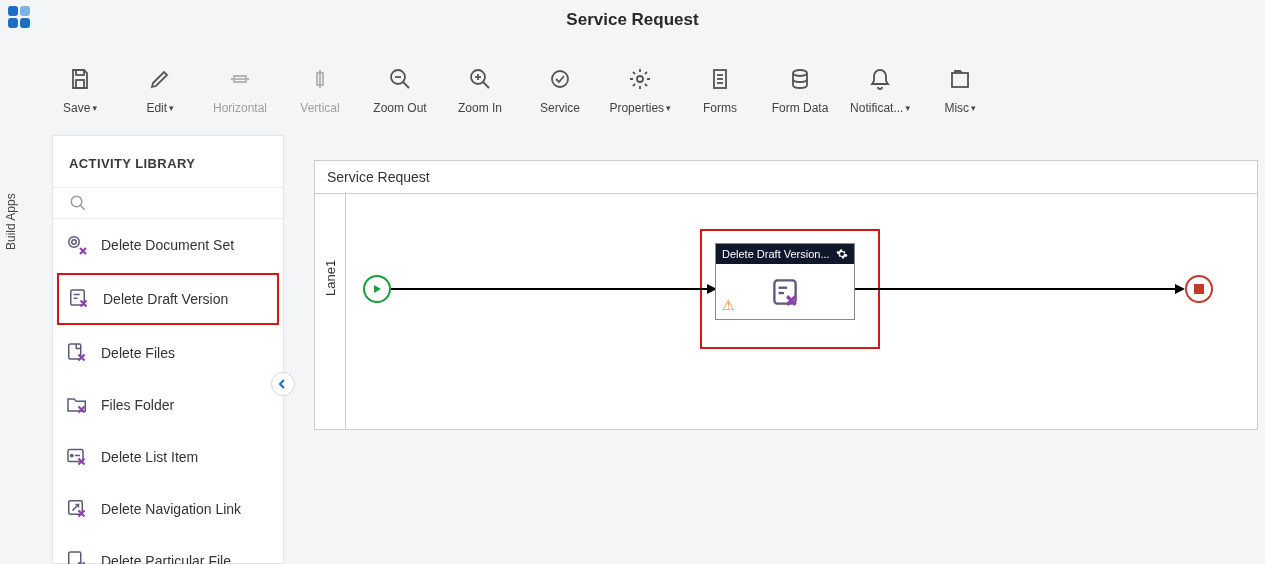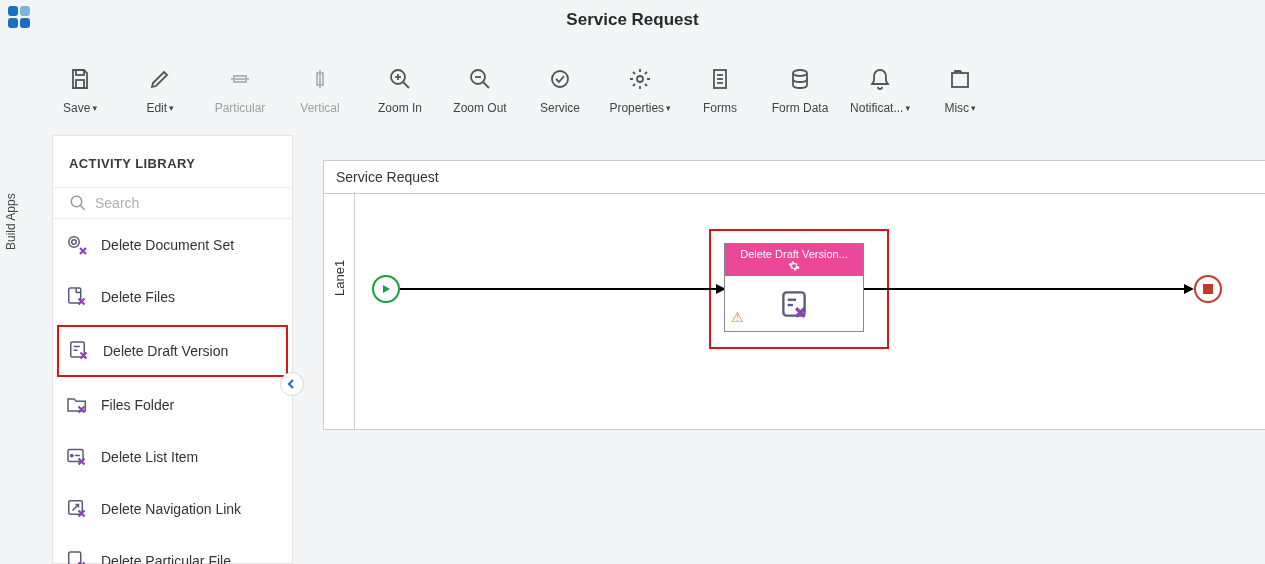--- a/index.html
+++ b/index.html
@@ -41,21 +41,21 @@
 
 .node-start { position: absolute; left: 48px; top: 114px; width: 28px; height: 28px; border: 2px solid #1a9e3e; border-radius: 50%; display: flex; align-items: center; justify-content: center; }
 .node-start svg { width: 10px; height: 10px; fill: #1a9e3e; }
 .node-end { position: absolute; right: 44px; top: 114px; width: 28px; height: 28px; border: 2px solid #c0392b; border-radius: 50%; display: flex; align-items: center; justify-content: center; }
 .node-end div { width: 10px; height: 10px; background: #c0392b; }
 
 .flow-line { position: absolute; top: 127px; height: 2px; background: #000; }
 .arrow { position: absolute; width: 0; height: 0; border-top: 5px solid transparent; border-bottom: 5px solid transparent; border-left: 10px solid #000; }
 
 .activity { position: absolute; left: 400px; top: 82px; width: 140px; border: 1px solid #888; background: #fff; }
-.activity-head { background: #ec4899; color: #fff; font-size: 11px; padding: 4px 6px; display: flex; justify-content: space-between; align-items: center; white-space: nowrap; flex-direction: column; }
+.activity-head { background: #0f172a; color: #fff; font-size: 11px; padding: 4px 6px; display: flex; justify-content: space-between; align-items: center; white-space: nowrap; }
 .activity-body { height: 55px; display: flex; align-items: center; justify-content: center; position: relative; }
 .activity-body .icon { width: 34px; height: 34px; }
 .warn { position: absolute; left: 6px; bottom: 6px; color: #e67e22; font-size: 14px; }
 .highlight-box { position: absolute; left: 385px; top: 68px; width: 180px; height: 120px; border: 2px solid #d41818; pointer-events: none; z-index: 0; }
 
 
 .ic { display: inline-block; }
 svg { overflow: visible; }
 </style>
 </head>
@@ -92,51 +92,51 @@
         <span>Edit</span>
         <span class="chev">▾</span>
       </span>
     </div>
     <div class="tool disabled">
       <span class="icon ic"><svg viewBox="0 0 24 24" fill="none" stroke="currentColor" stroke-width="1.8">
           <rect x="6" y="9" width="12" height="6"></rect>
           <line x1="3" y1="12" x2="21" y2="12"></line>
         </svg></span>
       <span class="lbl">
-        <span>Particular</span>
+        <span>Horizontal</span>
       </span>
     </div>
     <div class="tool disabled">
       <span class="icon ic"><svg viewBox="0 0 24 24" fill="none" stroke="currentColor" stroke-width="1.8">
           <rect x="9" y="6" width="6" height="12"></rect>
           <line x1="12" y1="3" x2="12" y2="21"></line>
         </svg></span>
       <span class="lbl">
         <span>Vertical</span>
+      </span>
+    </div>
+    <div class="tool">
+      <span class="icon ic"><svg viewBox="0 0 24 24" fill="none" stroke="currentColor" stroke-width="1.8">
+          <circle cx="10" cy="10" r="7"></circle>
+          <line x1="15" y1="15" x2="21" y2="21"></line>
+          <line x1="7" y1="10" x2="13" y2="10"></line>
+        </svg></span>
+      <span class="lbl">
+        <span>Zoom Out</span>
       </span>
     </div>
     <div class="tool">
       <span class="icon ic"><svg viewBox="0 0 24 24" fill="none" stroke="currentColor" stroke-width="1.8">
           <circle cx="10" cy="10" r="7"></circle>
           <line x1="15" y1="15" x2="21" y2="21"></line>
           <line x1="7" y1="10" x2="13" y2="10"></line>
           <line x1="10" y1="7" x2="10" y2="13"></line>
         </svg></span>
       <span class="lbl">
         <span>Zoom In</span>
-      </span>
-    </div>
-    <div class="tool">
-      <span class="icon ic"><svg viewBox="0 0 24 24" fill="none" stroke="currentColor" stroke-width="1.8">
-          <circle cx="10" cy="10" r="7"></circle>
-          <line x1="15" y1="15" x2="21" y2="21"></line>
-          <line x1="7" y1="10" x2="13" y2="10"></line>
-        </svg></span>
-      <span class="lbl">
-        <span>Zoom Out</span>
       </span>
     </div>
     <div class="tool">
       <span class="icon ic"><svg viewBox="0 0 24 24" fill="none" stroke="currentColor" stroke-width="1.8">
           <circle cx="12" cy="12" r="8"></circle>
           <path d="M8 12l3 3 5-6"></path>
         </svg></span>
       <span class="lbl">
         <span>Service</span>
       </span>
@@ -195,47 +195,46 @@
   </div>
 
 <div class="main">
   <div class="sidebar">
     <h3>ACTIVITY LIBRARY</h3>
     <div class="search-wrap">
       <svg class="ic" width="18" height="18" viewBox="0 0 24 24" fill="none" stroke="#999" stroke-width="2">
           <circle cx="10" cy="10" r="7"></circle>
           <line x1="15" y1="15" x2="21" y2="21"></line>
         </svg>
-      <input placeholder="Search" style="">
     </div>
     <div class="lib-list" id="lib-list">
         <div class="lib-item">
           <span class="icon ic"><svg viewBox="0 0 32 32" fill="none" stroke="#5a5a7a" stroke-width="2">
               <circle cx="12" cy="12" r="7"></circle>
               <circle cx="12" cy="12" r="3"></circle>
               <path d="M20 20 L28 28 M28 20 L20 28" stroke="#8e44ad" stroke-width="3"></path>
             </svg></span>
           <span>Delete Document Set</span>
         </div>
-        <div class="lib-item">
-          <span class="icon ic"><svg viewBox="0 0 32 32" fill="none" stroke="#5a5a7a" stroke-width="2">
-              <rect x="5" y="4" width="16" height="20" rx="2"></rect>
-              <path d="M15 4v6h6"></path>
-              <path d="M18 18 L26 26 M26 18 L18 26" stroke="#8e44ad" stroke-width="3"></path>
-            </svg></span>
-          <span>Delete Files</span>
-        </div>
         <div class="lib-item highlight">
           <span class="icon ic"><svg viewBox="0 0 32 32" fill="none" stroke="#5a5a7a" stroke-width="2">
               <rect x="5" y="4" width="18" height="20" rx="2"></rect>
               <line x1="9" y1="10" x2="17" y2="10"></line>
               <line x1="9" y1="15" x2="14" y2="15"></line>
               <path d="M18 18 L26 26 M26 18 L18 26" stroke="#8e44ad" stroke-width="3"></path>
             </svg></span>
           <span>Delete Draft Version</span>
+        </div>
+        <div class="lib-item">
+          <span class="icon ic"><svg viewBox="0 0 32 32" fill="none" stroke="#5a5a7a" stroke-width="2">
+              <rect x="5" y="4" width="16" height="20" rx="2"></rect>
+              <path d="M15 4v6h6"></path>
+              <path d="M18 18 L26 26 M26 18 L18 26" stroke="#8e44ad" stroke-width="3"></path>
+            </svg></span>
+          <span>Delete Files</span>
         </div>
         <div class="lib-item">
           <span class="icon ic"><svg viewBox="0 0 32 32" fill="none" stroke="#5a5a7a" stroke-width="2">
               <path d="M4 8h8l3 3h12v13H4z"></path>
               <path d="M18 18 L26 26 M26 18 L18 26" stroke="#8e44ad" stroke-width="3"></path>
             </svg></span>
           <span>Files Folder</span>
         </div>
         <div class="lib-item">
           <span class="icon ic"><svg viewBox="0 0 32 32" fill="none" stroke="#5a5a7a" stroke-width="2">

